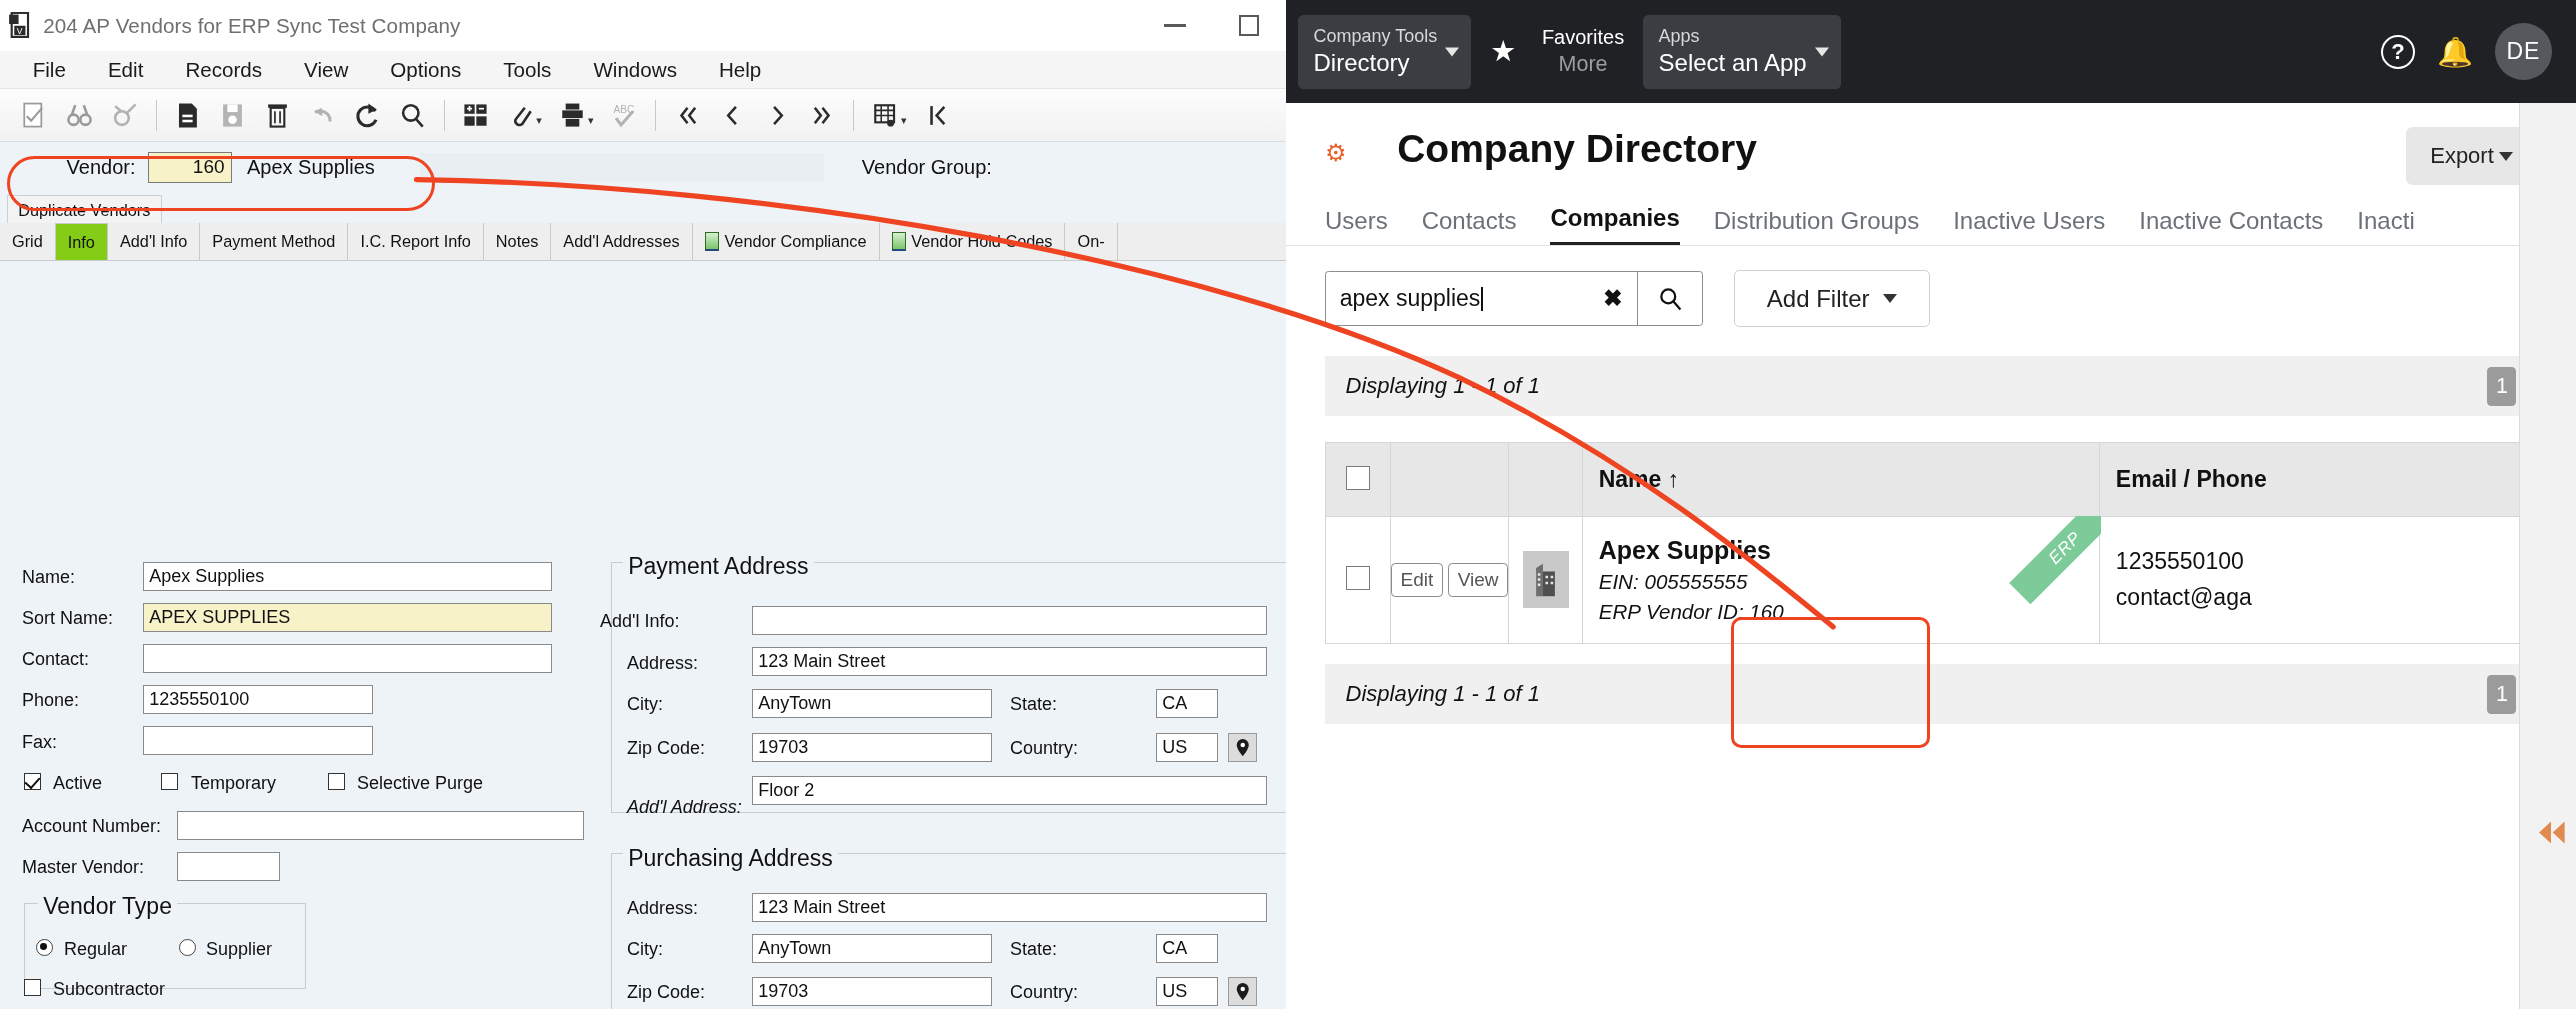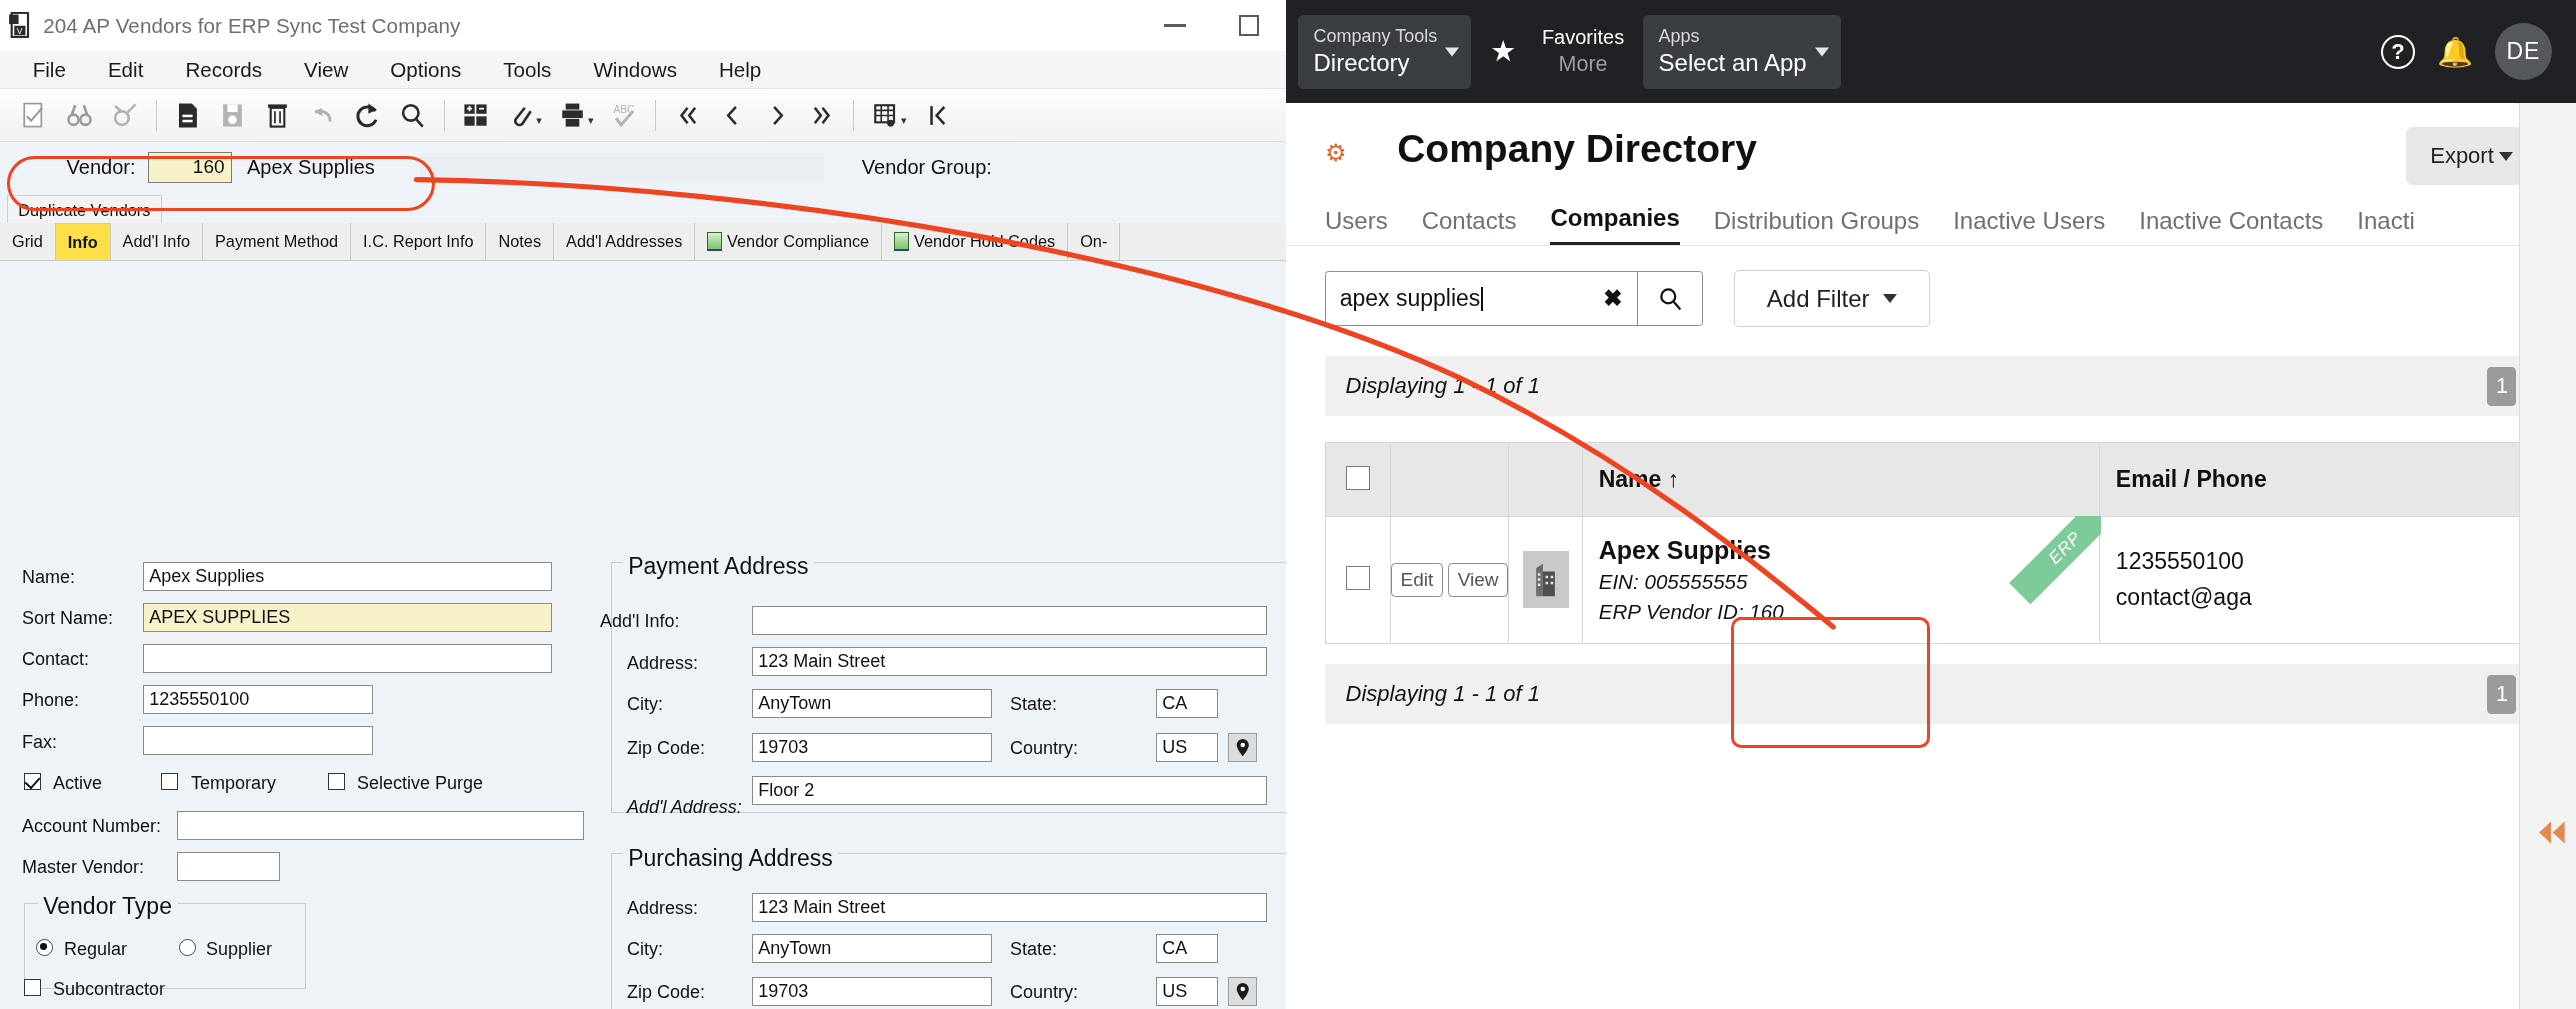--- a/index.html
+++ b/index.html
@@ -75,21 +75,21 @@
     font-size:16.3px; padding:4.3px 10.3px 3.4px 10.3px; color:#111;
   }
   .tabrow {
     height:38px; background:#eeeeee; display:flex; align-items:stretch;
     border-bottom:0.9px solid #c9c9c9;
   }
   .tab {
     border-right:0.9px solid #c9c9c9; font-size:16.3px; color:#111;
     display:flex; align-items:center; gap:5.2px; padding:0 12px; background:#eeeeee;
   }
-  .tab.active { background:#fde047; font-weight:bold; border-top:0.9px solid #c9c9c9;}
+  .tab.active { background:#84cc16; font-weight:normal; border-top:0.9px solid #c9c9c9;}
   .tab-ico { width:14.6px; height:19px; background:linear-gradient(#d6f0cf,#7cc46a); border:0.9px solid #2f6b28; border-bottom:2.6px solid #23497f;}
 
   .form-area { position:relative; height:100%; background:#eef3f7; }
   .lbl { position:absolute; font-size:18px; color:#111; }
   .inp {
     position:absolute; background:#fff; border:1.7px solid #8a8a8a;
     font-size:18px; color:#111; padding:0 5.2px; line-height:26px; height:29px;
   }
   .inp.yellow { background:#f7f2c8; }
   .grp {

